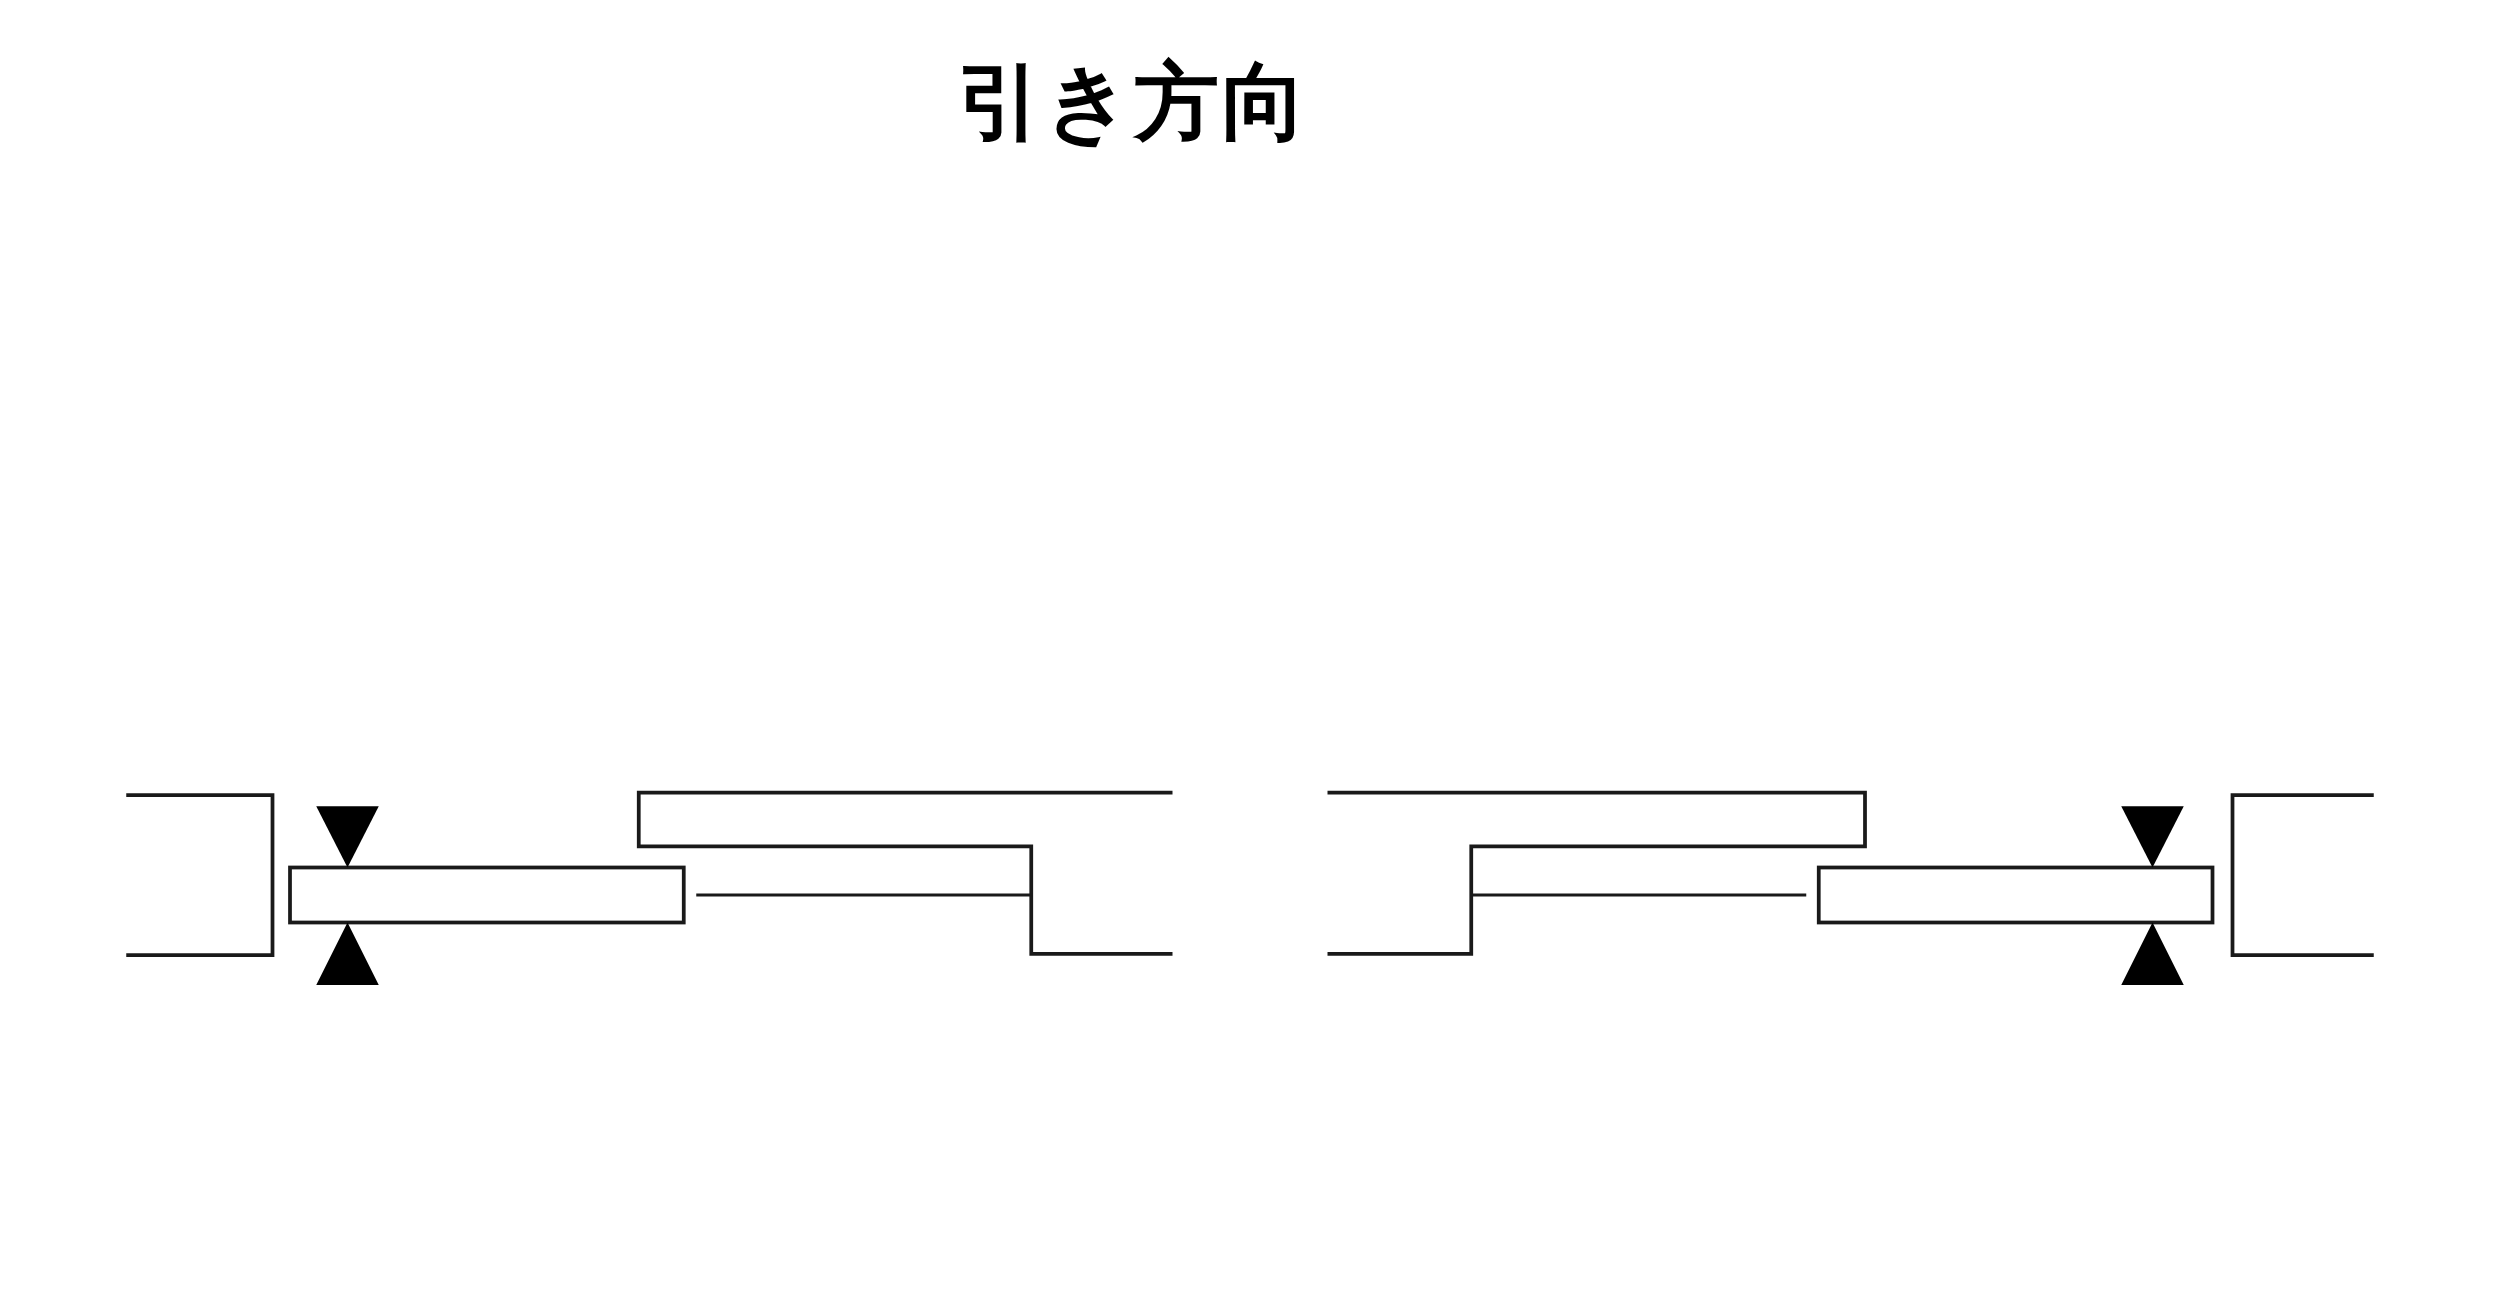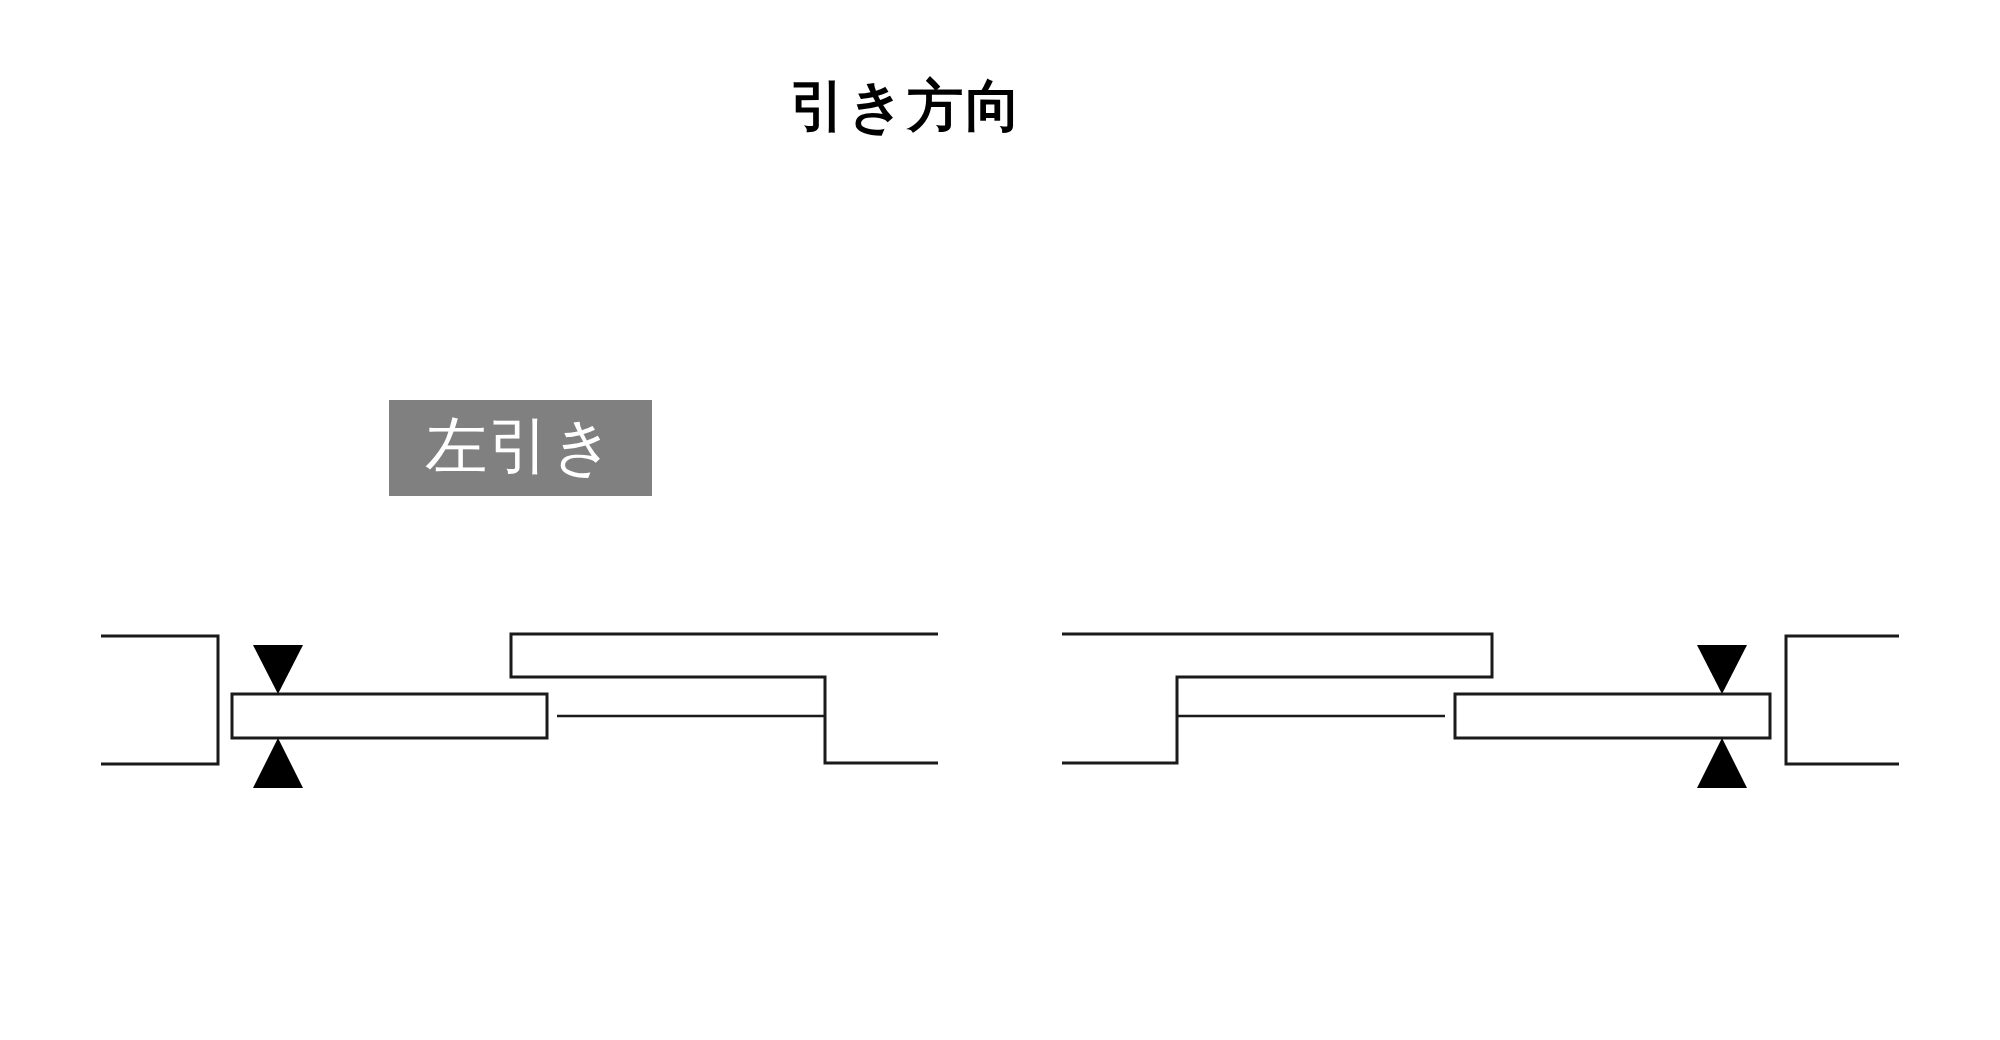--- a/index.html
+++ b/index.html
@@ -22,24 +22,24 @@
     left: 0;
     top: 0;
     width: 2000px;
     height: 1040px;
   }
 
   
   .page-title {
     position: absolute;
     left: 0;
-    top: 58px;
+    top: 34px;
     width: 1813px;
     text-align: center;
-    font-size: 56px;
+    font-size: 68px;
     line-height: 96px;
     font-weight: 700;
     letter-spacing: 2px;
     color: #000000;
     white-space: nowrap;
   }
 
   
   .badge {
     position: absolute;
@@ -96,23 +96,20 @@
     stroke: none;
   }
 </style>
 </head>
 <body>
 
 <div id="page-root">
 
   <div class="page-title">引き方向</div>
 
-  <div class="badge badge-left">
-    <span>左引き</span>
-  </div>
 
 
   <div class="diagram">
     <svg viewBox="0 0 2000 1040" xmlns="http://www.w3.org/2000/svg">
 
       <g>
 
         <path class="stroke-line" d="M 101,636 L 218,636 L 218,764 L 101,764"></path>
 
         <rect class="panel-box" x="232" y="694" width="315" height="44"></rect>

